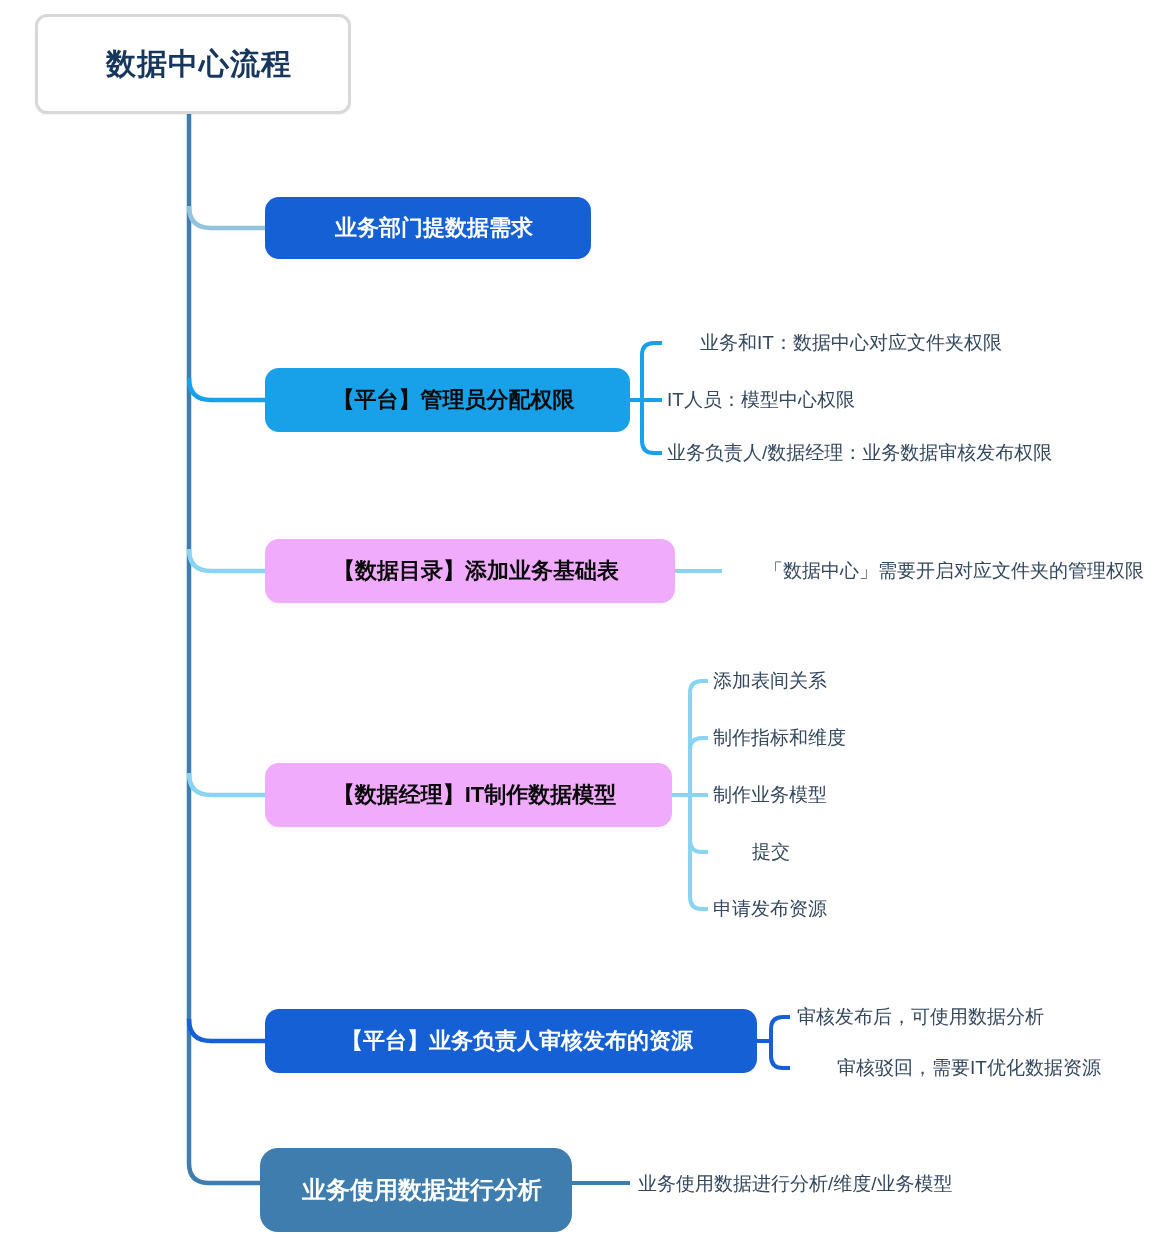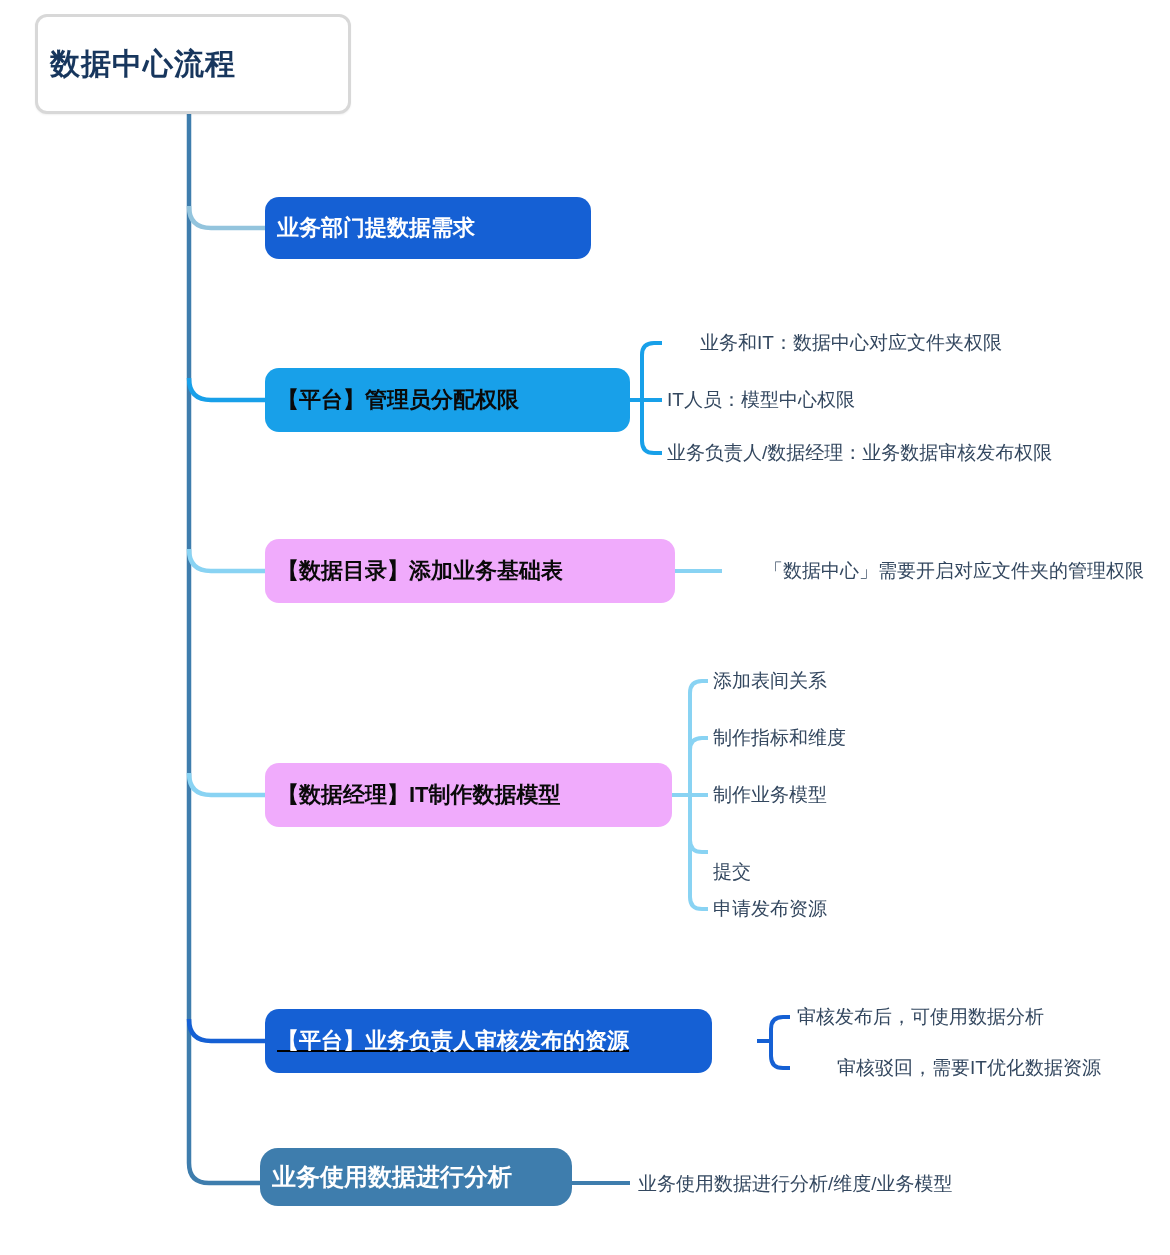--- a/index.html
+++ b/index.html
@@ -1,19 +1,19 @@
 <!DOCTYPE html>
 <html><head>
 <meta charset="utf-8">
 <style>
   html,body{margin:0;padding:0;background:#ffffff;}
   body{font-family:"Liberation Sans","DejaVu Sans",sans-serif;}
   .canvas{position:relative;width:1170px;height:1255px;background:#ffffff;overflow:hidden;}
   .wires{position:absolute;left:0;top:0;width:1170px;height:1255px;}
-  .node{position:absolute;display:flex;align-items:center;
+  .node{position:absolute;display:flex;align-items:center;justify-content:center;
         box-sizing:border-box;cursor:default;padding-left:12px;}
   .root{background:#ffffff;border:3px solid #d8d8d8;border-radius:12px;
         box-shadow:0 1px 2px rgba(0,0,0,0.06);}
   .root .lbl{color:#17365d;font-size:30px;font-weight:bold;letter-spacing:1px;}
   .branch{border-radius:14px;}
   .branch .lbl{font-size:22px;font-weight:bold;white-space:nowrap;}
   .fill-royal{background:#1560d4;}
   .fill-azure{background:#18a0e9;}
   .fill-sky{background:#f0abfc;}
   .fill-steel{background:#3e7dad;border-radius:18px;}
@@ -70,38 +70,38 @@
   </div>
 
   <div class="node branch fill-sky" style="left:265px;top:539px;width:410px;height:64px;">
     <span class="lbl txt-black">【数据目录】添加业务基础表</span>
   </div>
 
   <div class="node branch fill-sky" style="left:265px;top:763px;width:407px;height:64px;">
     <span class="lbl txt-black">【数据经理】IT制作数据模型</span>
   </div>
 
-  <div class="node branch fill-royal" style="left:265px;top:1009px;width:447px;height:64px;text-decoration:underline;">
+  <div class="node branch fill-royal" style="left:265px;top:1009px;width:492px;height:64px;">
     <span class="lbl txt-white">【平台】业务负责人审核发布的资源</span>
   </div>
 
-  <div class="node branch fill-steel" style="left:260px;top:1148px;width:312px;height:58px;">
+  <div class="node branch fill-steel" style="left:260px;top:1148px;width:312px;height:84px;">
     <span class="lbl txt-white" style="font-size:24px;">业务使用数据进行分析</span>
   </div>
 
   <div class="leaf" style="left:667px;top:330px;margin-left:33px;">业务和IT：数据中心对应文件夹权限</div>
   <div class="leaf" style="left:667px;top:387px;">IT人员：模型中心权限</div>
   <div class="leaf" style="left:667px;top:440px;">业务负责人/数据经理：业务数据审核发布权限</div>
 
   <div class="leaf" style="left:728px;top:558px;margin-left:36px;">「数据中心」需要开启对应文件夹的管理权限</div>
 
   <div class="leaf" style="left:713px;top:668px;">添加表间关系</div>
   <div class="leaf" style="left:713px;top:725px;">制作指标和维度</div>
   <div class="leaf" style="left:713px;top:782px;">制作业务模型</div>
-  <div class="leaf" style="left:713px;top:839px;margin-top:20px;">提交</div>
+  <div class="leaf" style="left:752px;top:839px;">提交</div>
   <div class="leaf" style="left:713px;top:896px;">申请发布资源</div>
 
   <div class="leaf" style="left:797px;top:1004px;">审核发布后，可使用数据分析</div>
   <div class="leaf" style="left:797px;top:1055px;margin-left:40px;">审核驳回，需要IT优化数据资源</div>
 
   <div class="leaf" style="left:638px;top:1171px;">业务使用数据进行分析/维度/业务模型</div>
 
 </div>
 
 </body></html>

